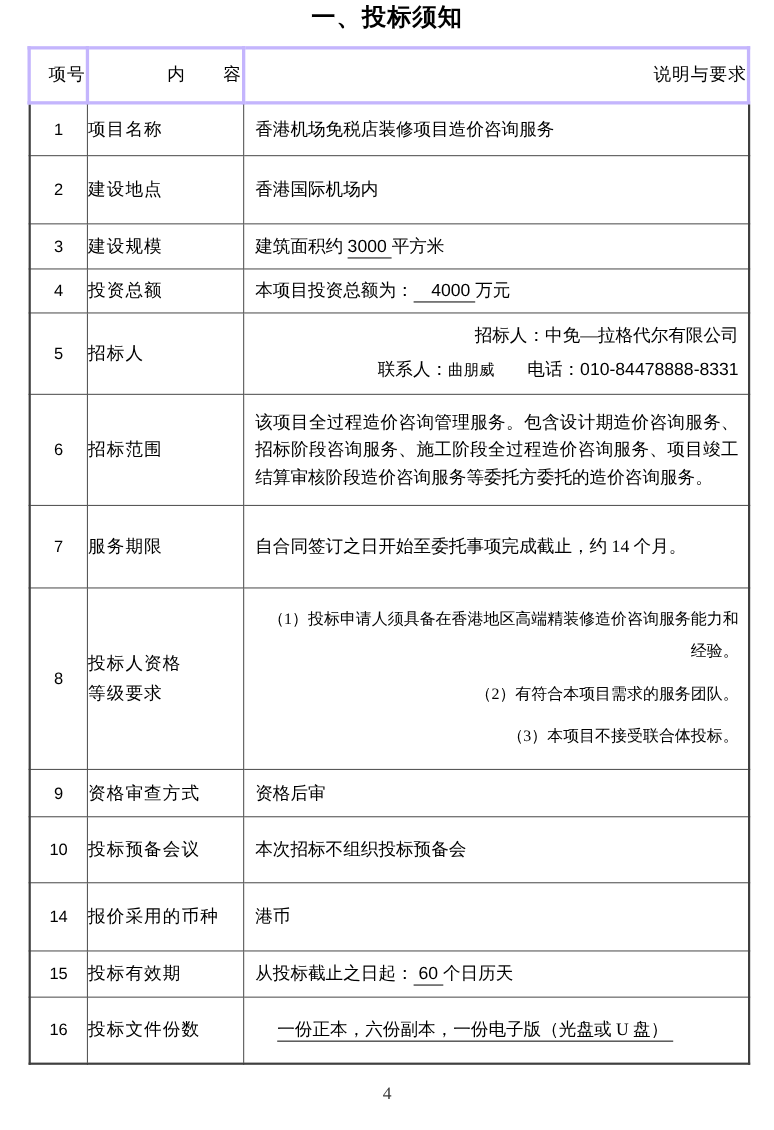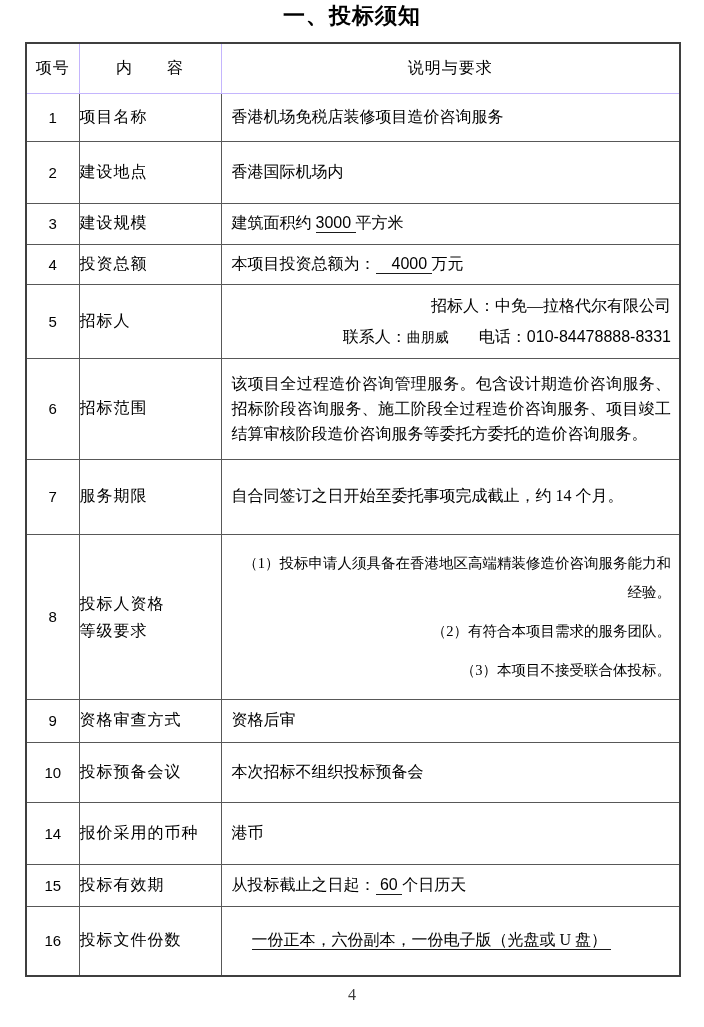--- a/index.html
+++ b/index.html
@@ -38,24 +38,24 @@
     overflow: hidden;
   }
   td.no {
     text-align: center;
     font-family: "Liberation Sans", "DejaVu Sans", sans-serif;
     font-size: 15px;
   }
   td.item { letter-spacing: 1px; }
   td.desc { padding: 3px 8px 3px 10px; text-align: left; }
   th.hcell {
-    border: 1px solid #c4b5fd;
+    border: 3px solid #c4b5fd;
     font-size: 16px;
     font-weight: normal;
-    text-align: center;
+    text-align: right;
     letter-spacing: 1px;
   }
   .num { font-family: "Liberation Sans", "DejaVu Sans", sans-serif; }
   .u {
     white-space: pre;
     border-bottom: 1.5px solid #1a1a1a;
     padding-bottom: 1px;
     margin-left: 20px;
   }
   .u-num {
@@ -71,21 +71,21 @@
   tr.r3  { height: 41px; }
   tr.r4  { height: 40px; }
   tr.r5  { height: 74px; }
   tr.r6  { height: 101px; }
   tr.r7  { height: 75px; }
   tr.r8  { height: 152px; }
   tr.r9  { height: 43px; }
   tr.r10 { height: 60px; }
   tr.r11 { height: 62px; }
   tr.r12 { height: 42px; }
-  tr.r13 { height: 70px; }
+  tr.r13 { height: 60px; }
 
   tr.r5 td.desc div { line-height: 31px; text-align: right; }
   tr.r5 .contact-name { font-size: 14px; }
   tr.r5 .phone-label { margin-left: 30px; }
   tr.r6 td.desc {
     text-align: justify;
     line-height: 25px;
     padding: 5px 8px 5px 10px;
   }
   tr.r8 td.item div { line-height: 27px; }

